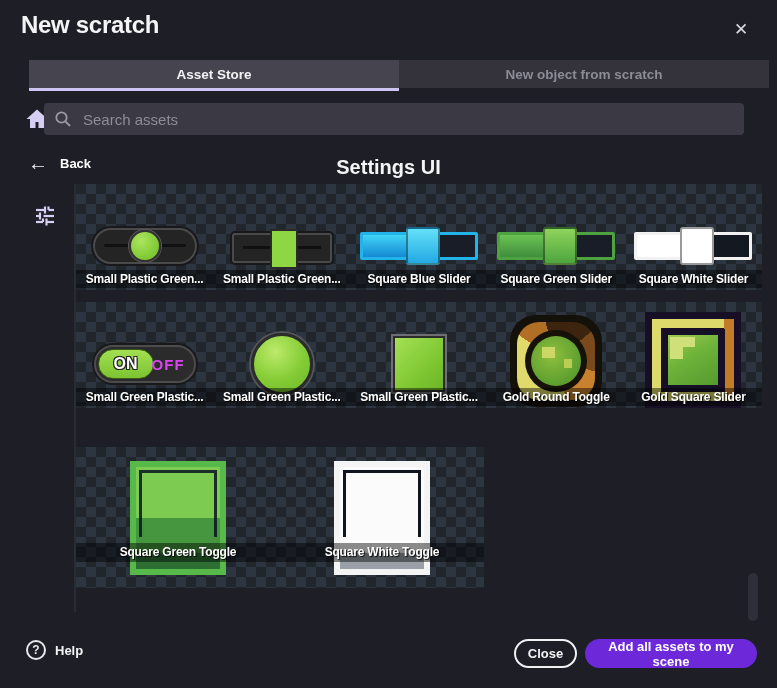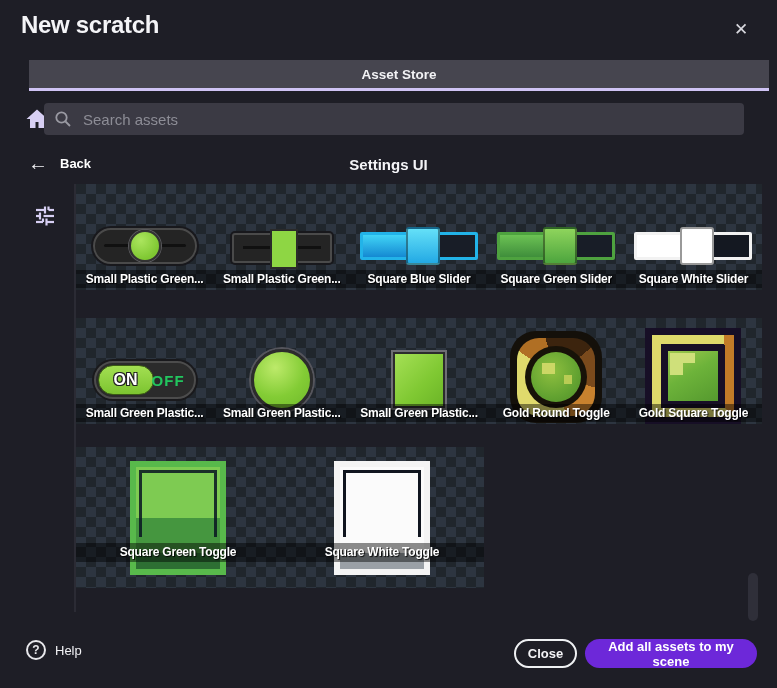--- a/index.html
+++ b/index.html
@@ -21,33 +21,33 @@
   .home-btn{position:absolute;left:25px;top:105px;width:26px;height:28px;background:none;border:none;cursor:pointer;padding:0;}
   .searchbar{position:absolute;left:44px;top:103px;width:700px;height:32px;background:#3b3a44;border-radius:4px;
     display:flex;align-items:center;padding:0 10px;box-sizing:border-box;}
   .searchbar input{background:transparent;border:none;outline:none;color:#d7d7dc;font-size:15px;margin-left:9px;width:100%;
     font-family:"Liberation Sans",sans-serif;}
   .searchbar input::placeholder{color:#8d8d96;}
   
   .back-btn{position:absolute;left:28px;top:153px;display:flex;align-items:center;background:none;border:none;cursor:pointer;padding:0;color:#fff;}
   .back-arrow{font-size:20px;font-weight:700;color:#f2f2f5;line-height:20px;}
   .back-label{font-size:13px;font-weight:700;color:#ffffff;margin-left:12px;}
-  .section-title{position:absolute;left:0;right:0;top:156px;text-align:center;font-size:15px;font-weight:700;color:#f4f4f7;}
+  .section-title{position:absolute;left:0;right:0;top:156px;text-align:center;font-size:20px;font-weight:700;color:#f4f4f7;}
   
   .filter-btn{position:absolute;left:32px;top:201px;width:28px;height:28px;background:none;border:none;cursor:pointer;padding:0;}
   .vdivider{position:absolute;left:74px;top:184px;width:2px;height:428px;background:#2b2b34;}
   
   .row{position:absolute;left:76px;background-color:#20262c;
     background-image:
       linear-gradient(45deg,#2d3540 25%,transparent 25%,transparent 75%,#2d3540 75%),
       linear-gradient(45deg,#2d3540 25%,transparent 25%,transparent 75%,#2d3540 75%);
     background-size:20px 20px;background-position:0 0,10px 10px;
     display:flex;}
   .row1{top:184px;width:686px;height:106px;}
-  .row2{top:318px;width:686px;height:106px;justify-content:center;}
+  .row2{top:302px;width:686px;height:106px;justify-content:center;}
   .row3{top:447px;width:408px;height:141px;}
   .cell{position:relative;flex:1;display:flex;align-items:center;justify-content:center;cursor:pointer;}
   .row1 .cell,.row2 .cell{padding-top:18px;}
   .cap{position:absolute;left:0;right:0;bottom:2px;height:18px;line-height:18px;text-align:center;
     font-size:12px;font-weight:700;color:#fff;background:rgba(0,0,0,0.45);white-space:nowrap;
     text-shadow:1px 1px 1px rgba(0,0,0,0.9);letter-spacing:-0.2px;z-index:3;}
   .row3 .cap{bottom:auto;top:96px;height:19px;line-height:19px;}
   .art{position:relative;z-index:1;}
   
   .ps-track{position:relative;width:104px;height:36px;border-radius:18px;background:#242424;border:2px solid #4a4a4a;
@@ -73,21 +73,21 @@
   .sq-white .sq-track{border-color:#f2f2f2;background:#141821;}
   .sq-white .sq-fill{background:#ffffff;}
   .sq-white .sq-knob{background:#ffffff;}
   
   .onoff{position:relative;width:102px;height:38px;border-radius:19px;background:#2b2b2b;border:2px solid #4c4c4c;
     box-sizing:border-box;box-shadow:0 0 0 2px #19191c;}
   .onoff-knob{position:absolute;left:2px;top:2px;width:56px;height:30px;border-radius:15px;
     background:linear-gradient(#a3df52,#7cc430);border:1px solid #3a5a14;box-sizing:border-box;
     display:flex;align-items:center;justify-content:center;font-size:16px;font-weight:700;color:#fff;
     text-shadow:-1px -1px 0 #222,1px -1px 0 #222,-1px 1px 0 #222,1px 1px 0 #222;}
-  .onoff-off{position:absolute;right:9px;top:50%;transform:translateY(-50%);font-size:15px;font-weight:700;color:#22c55e;letter-spacing:1px;}
+  .onoff-off{position:absolute;right:9px;top:50%;transform:translateY(-50%);font-size:15px;font-weight:700;color:#d946ef;letter-spacing:1px;}
   
   .gcircle{width:56px;height:56px;border-radius:50%;background:radial-gradient(circle at 38% 28%,#bdea6a,#83cc35 55%,#6fb82a);
     border:3px solid #2c2c2c;box-shadow:0 0 0 2px #55555c;}
   .gsquare{width:48px;height:52px;background:linear-gradient(135deg,#a5e055,#7fc832 60%,#6cb427);
     border:2px solid #2c2c2c;box-shadow:0 0 0 2px #6e6e74;}
   
   .groundt{position:relative;width:92px;height:92px;margin-top:-6px;}
   .gr-oct{position:absolute;inset:0;background:#14100a;border-radius:26px;}
   .gr-ring{position:absolute;inset:7px;border-radius:22px;
     background:conic-gradient(from 210deg,#e0da6c 0deg 95deg,#b06f24 95deg 135deg,#3c240e 135deg 200deg,#7a4a1c 200deg 255deg,#c8822e 255deg 315deg,#e0da6c 315deg 360deg);}
@@ -109,39 +109,42 @@
   .bt-inner{position:absolute;left:9px;right:9px;top:9px;height:64px;border:3px solid rgba(8,20,34,0.85);border-bottom:none;}
   .bt-green .bt-body{border-color:#58b94b;background:linear-gradient(#7ecb52 0%,#7ecb52 50%,#45963f 50%,#45963f 84%,#2d6f33 84%);}
   .bt-white .bt-body{border-color:#f4f4f4;background:linear-gradient(#fbfbfb 0%,#fbfbfb 84%,#9aa0a6 84%);}
   .bt-white .bt-inner{border-color:#10151f;}
   
   .scroll-thumb{position:absolute;left:748px;top:573px;width:10px;height:48px;border-radius:5px;background:#2f2f39;cursor:pointer;}
   
   .help-btn{position:absolute;left:26px;top:640px;display:flex;align-items:center;background:none;border:none;cursor:pointer;padding:0;color:#fff;}
   .help-circle{width:20px;height:20px;border-radius:50%;border:2px solid #e8e8ec;box-sizing:border-box;display:flex;
     align-items:center;justify-content:center;font-size:12px;font-weight:700;color:#e8e8ec;}
-  .help-label{margin-left:9px;font-size:13px;font-weight:400;color:#f2f2f5;}
+  .help-label{margin-left:9px;font-size:13px;font-weight:700;color:#f2f2f5;}
   .btn{position:absolute;top:639px;height:29px;border-radius:15px;display:flex;align-items:center;justify-content:center;
     font-family:"Liberation Sans",sans-serif;font-size:13px;font-weight:700;cursor:pointer;box-sizing:border-box;}
   .btn-close{left:514px;width:63px;background:transparent;border:2px solid #eef0f2;color:#f4f4f7;}
   .btn-add{left:585px;width:172px;background:#6d28d9;border:none;color:#ffffff;}
   svg{display:block;}
 </style>
 </head>
 <body>
 
 <div class="dlg">
 
   <div class="title">New scratch</div>
   <button class="close-x">✕</button>
 
   <div class="tabs">
     <div class="tab active">
       <span>Asset Store</span>
       <span class="underline"></span>
+    </div>
+    <div class="tab inactive">
+      <span>New object from scratch</span>
     </div>
   </div>
 
   <button class="home-btn">
     <svg width="24" height="24" viewBox="0 0 24 24">
         <path d="M12 2.5 L1.5 12 h3.5 v9 h5.5 v-6 h3 v6 h5.5 v-9 h3.5 Z" fill="#d7cff3"></path>
       </svg>
   </button>
 
   <div class="searchbar">
@@ -254,21 +257,21 @@
       <div class="cap">Gold Round Toggle</div>
     </div>
     <div class="cell">
       <div class="art gsqt">
         <div class="gst-frame"></div>
           <div class="gst-corner"></div>
           <div class="gst-core"></div>
         <div class="gst-hl"></div>
           <div class="gst-hl2"></div>
       </div>
-      <div class="cap">Gold Square Toggle</div>
+      <div class="cap">Gold Square Slider</div>
     </div>
   </div>
 
   <div class="row row3">
     <div class="cell">
       <div class="art bigt bt-green">
         <div class="bt-body"></div>
           <div class="bt-inner"></div>
       </div>
       <div class="cap">Square Green Toggle</div>

